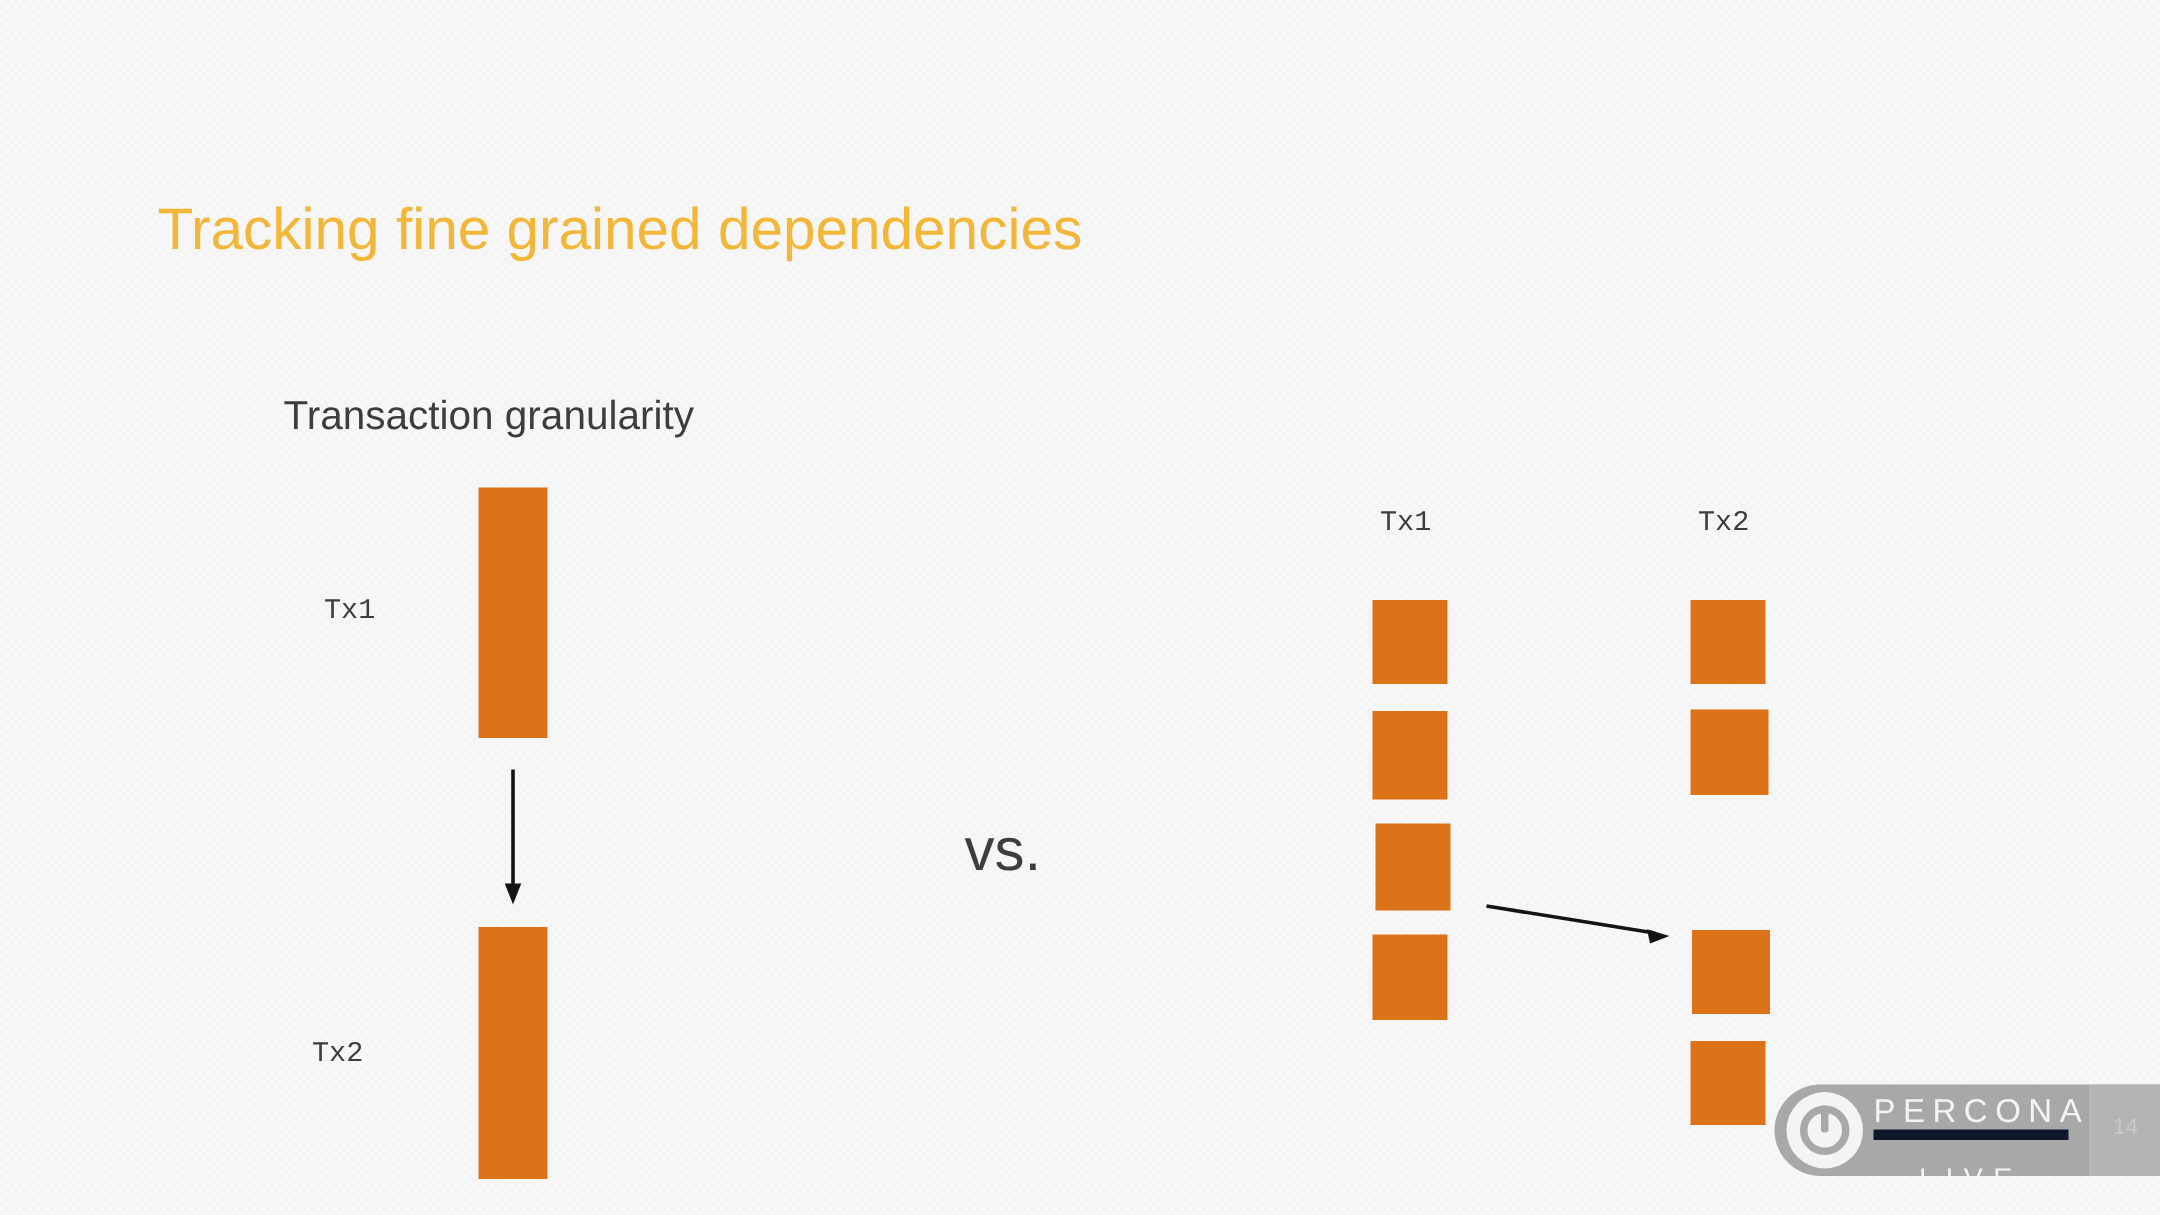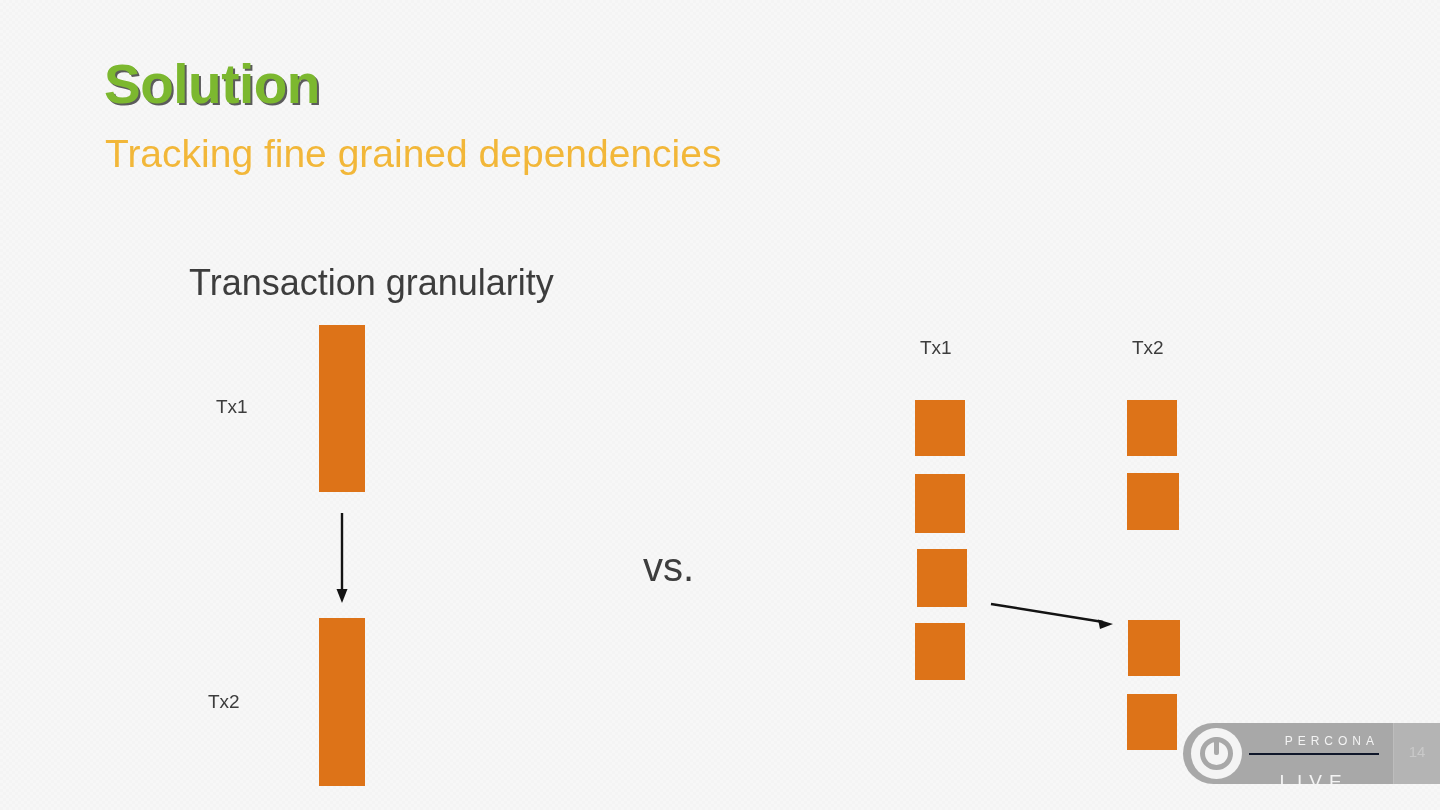--- a/index.html
+++ b/index.html
@@ -40,33 +40,34 @@
     left: 105px;
     top: 132px;
     font-size: 39px;
     color: #f2b739;
     white-space: nowrap;
   }
 
   
   .panel-heading {
     position: absolute;
-    font-size: 36px;
+    font-size: 27px;
     color: #3d3d3d;
     white-space: nowrap;
   }
   #heading-left  { left: 189px; top: 262px; }
   #heading-right { left: 935px; top: 262px; }
 
   
   .tx-label {
     position: absolute;
     font-size: 19px;
     color: #3d3d3d;
     white-space: nowrap;
+    font-family: Liberation Mono, monospace;
   }
   #label-left-tx1  { left: 216px; top: 396px; }
   #label-left-tx2  { left: 208px; top: 691px; }
   #label-right-tx1 { left: 920px; top: 337px; }
   #label-right-tx2 { left: 1132px; top: 337px; }
 
   
   .vs-text {
     position: absolute;
     left: 643px;
@@ -148,25 +149,25 @@
     border-radius: 2px;
   }
   .logo-wordmark {
     position: absolute;
     left: 66px;
     top: 8px;
     width: 130px;
     text-align: center;
   }
   .logo-percona {
-    font-size: 12px;
+    font-size: 22px;
     letter-spacing: 5px;
     color: #f4f4f4;
     padding-bottom: 2px;
-    border-bottom: 2px solid #0f172a;
+    border-bottom: 7px solid #0f172a;
     line-height: 20px;
     text-align: right;
   }
   .logo-live {
     font-size: 19px;
     letter-spacing: 7px;
     color: #f4f4f4;
     line-height: 24px;
     padding-top: 15px;
   }
@@ -188,21 +189,20 @@
     text-align: center;
     font-size: 15px;
     color: #c9c9c9;
   }
 </style>
 </head>
 <body>
 
 <div class="slide">
 
-  <div class="slide-title">Solution</div>
   <div class="slide-subtitle">Tracking fine grained dependencies</div>
 
   <div class="panel-heading" id="heading-left">Transaction granularity</div>
 
   <div class="tx-bar" id="bar-left-tx1"></div>
   <div class="tx-label" id="label-left-tx1">Tx1</div>
 
   <svg class="arrow-svg" id="arrow-vertical" width="70" height="110" viewBox="0 0 70 110">
     <line class="arrow-line" x1="32" y1="8" x2="32" y2="88"></line>
     <polygon class="arrow-head" points="32,98 26.5,84 37.5,84"></polygon>

